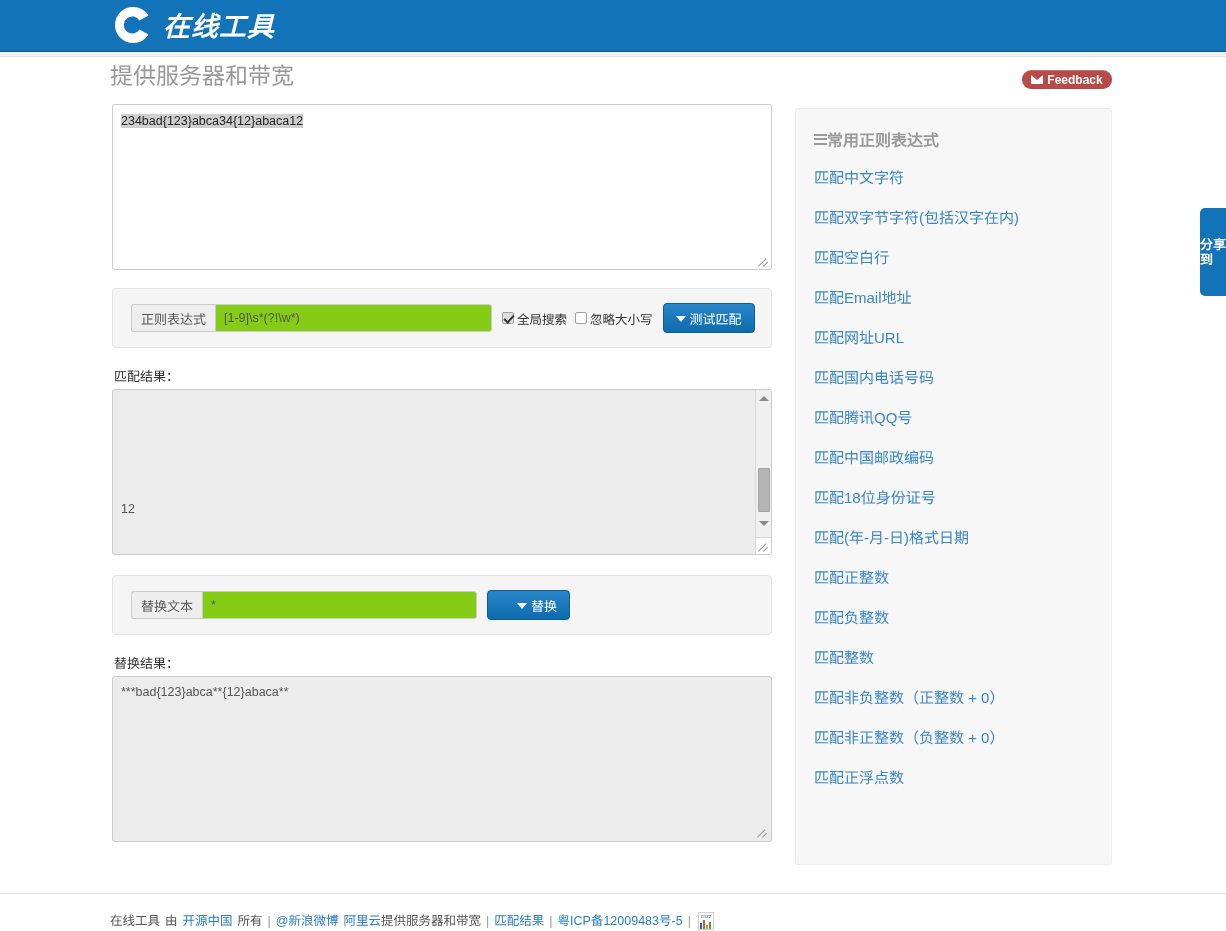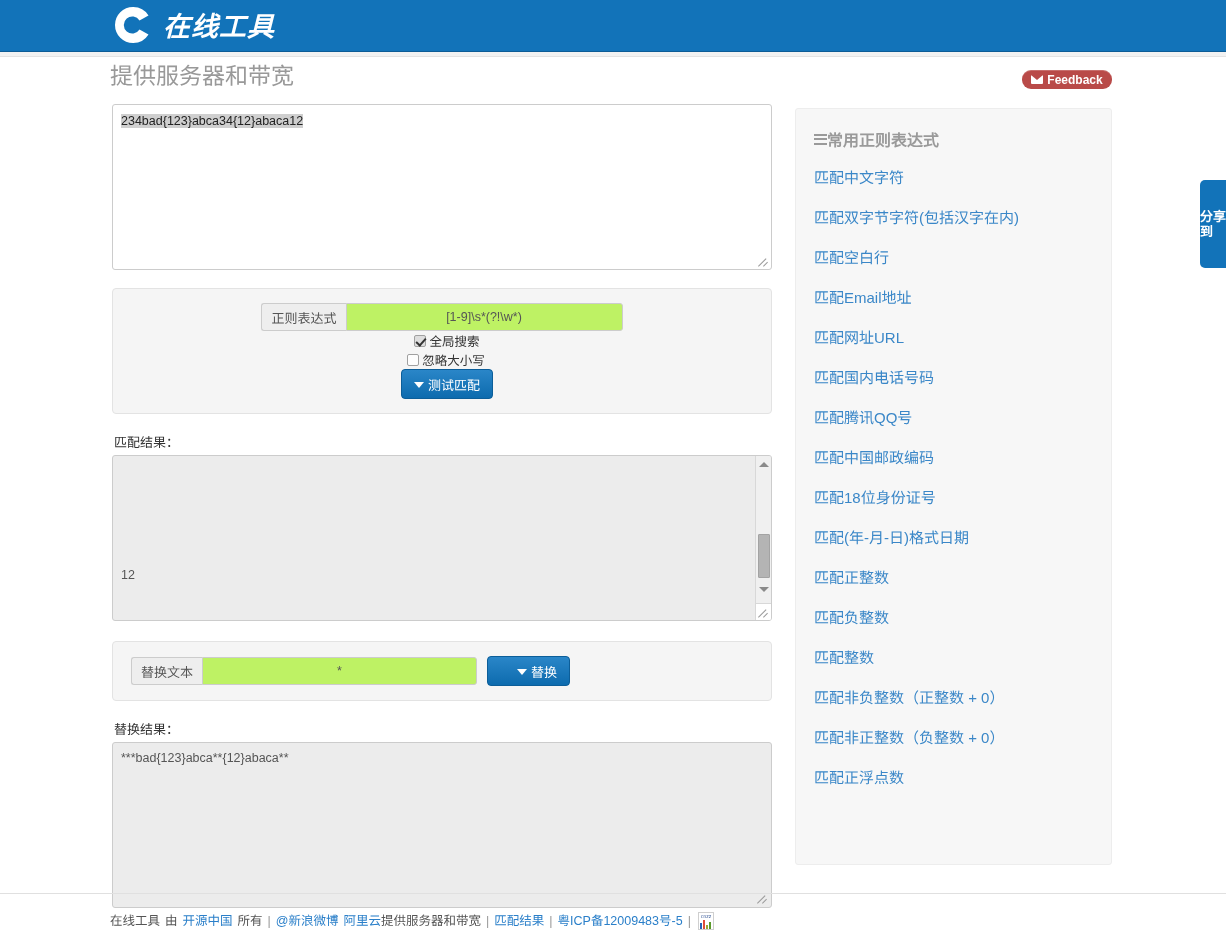--- a/index.html
+++ b/index.html
@@ -81,21 +81,21 @@
     content: "";
     position: absolute; left: 0; top: 0;
     width: 0; height: 0;
     border-left: 6px solid transparent;
     border-right: 6px solid transparent;
     border-top: 5px solid #b94a48;
   }
 
   
   .share-tab {
-    position: absolute; left: 1200px; top: 180px;
+    position: absolute; left: 1200px; top: 208px;
     width: 26px; height: 88px;
     background: #1273b9;
     border-radius: 5px 0 0 5px;
     color: #ffffff;
     font-size: 13px;
     font-weight: bold;
     display: flex; flex-direction: column;
     align-items: center; justify-content: center;
     line-height: 1.18;
     cursor: pointer;
@@ -169,23 +169,22 @@
     height: 28px;
   }
   .txt {
     border: 1px solid #cccccc;
     border-radius: 0 3px 3px 0;
     height: 28px;
     font-size: 12.5px;
     color: #555555;
     padding: 0 8px;
     outline: none;
-    background: #bef264;
+    background: #84cc16;
     font-family: "Liberation Sans", "DejaVu Sans", sans-serif;
-    text-align: center;
   }
   .regex-txt { width: 277px; }
   .replace-txt { width: 275px; }
 
   .chk-wrap {
     display: flex; align-items: center;
     font-size: 12.5px; color: #333333;
     margin-left: 10px;
     white-space: nowrap;
     cursor: pointer;
@@ -407,21 +406,21 @@
   <span>分享到</span>
 </div>
 
 <div class="main-col">
 
   <div style="position:relative;">
     <div class="ta-plain ta-input"><span class="sel-text">234bad{123}abca34{12}abaca12</span></div>
     <span class="resize-grip" style="right:2px; bottom:2px;"></span>
   </div>
 
-  <div class="panel" style="margin-top:18px;flex-direction:column;">
+  <div class="panel" style="margin-top:18px;">
     <div class="input-group">
       <span class="addon">正则表达式</span>
       <input class="txt regex-txt" type="text" value="[1-9]\s*(?!\w*)" style="">
     </div>
 
     <label class="chk-wrap">
       <span class="chk checked"></span>
       <span>全局搜索</span>
     </label>
 

